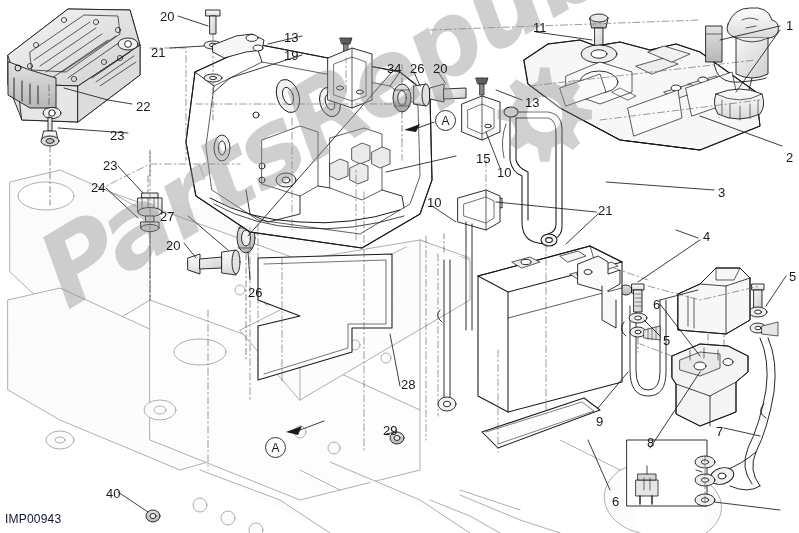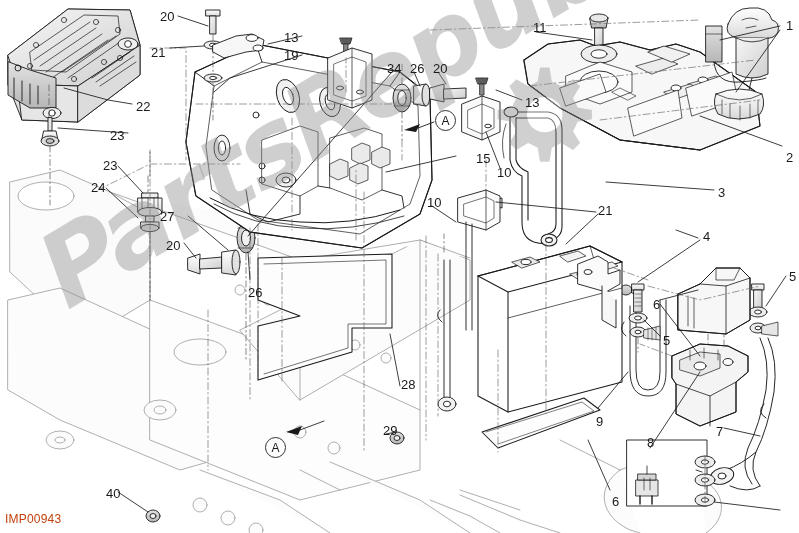--- a/index.html
+++ b/index.html
@@ -42,21 +42,21 @@
     display: flex;
     align-items: center;
     justify-content: center;
     background: transparent;
   }
   #image-code {
     position: absolute;
     left: 5px;
     top: 512px;
     font-size: 12px;
-    color: #c2410c;
+    color: #0f172a;
     letter-spacing: 0.2px;
   }
   #watermark-layer {
     position: absolute;
     left: 0; top: 0;
     width: 799px; height: 533px;
     pointer-events: none;
     overflow: hidden;
   }
   #watermark-text {

